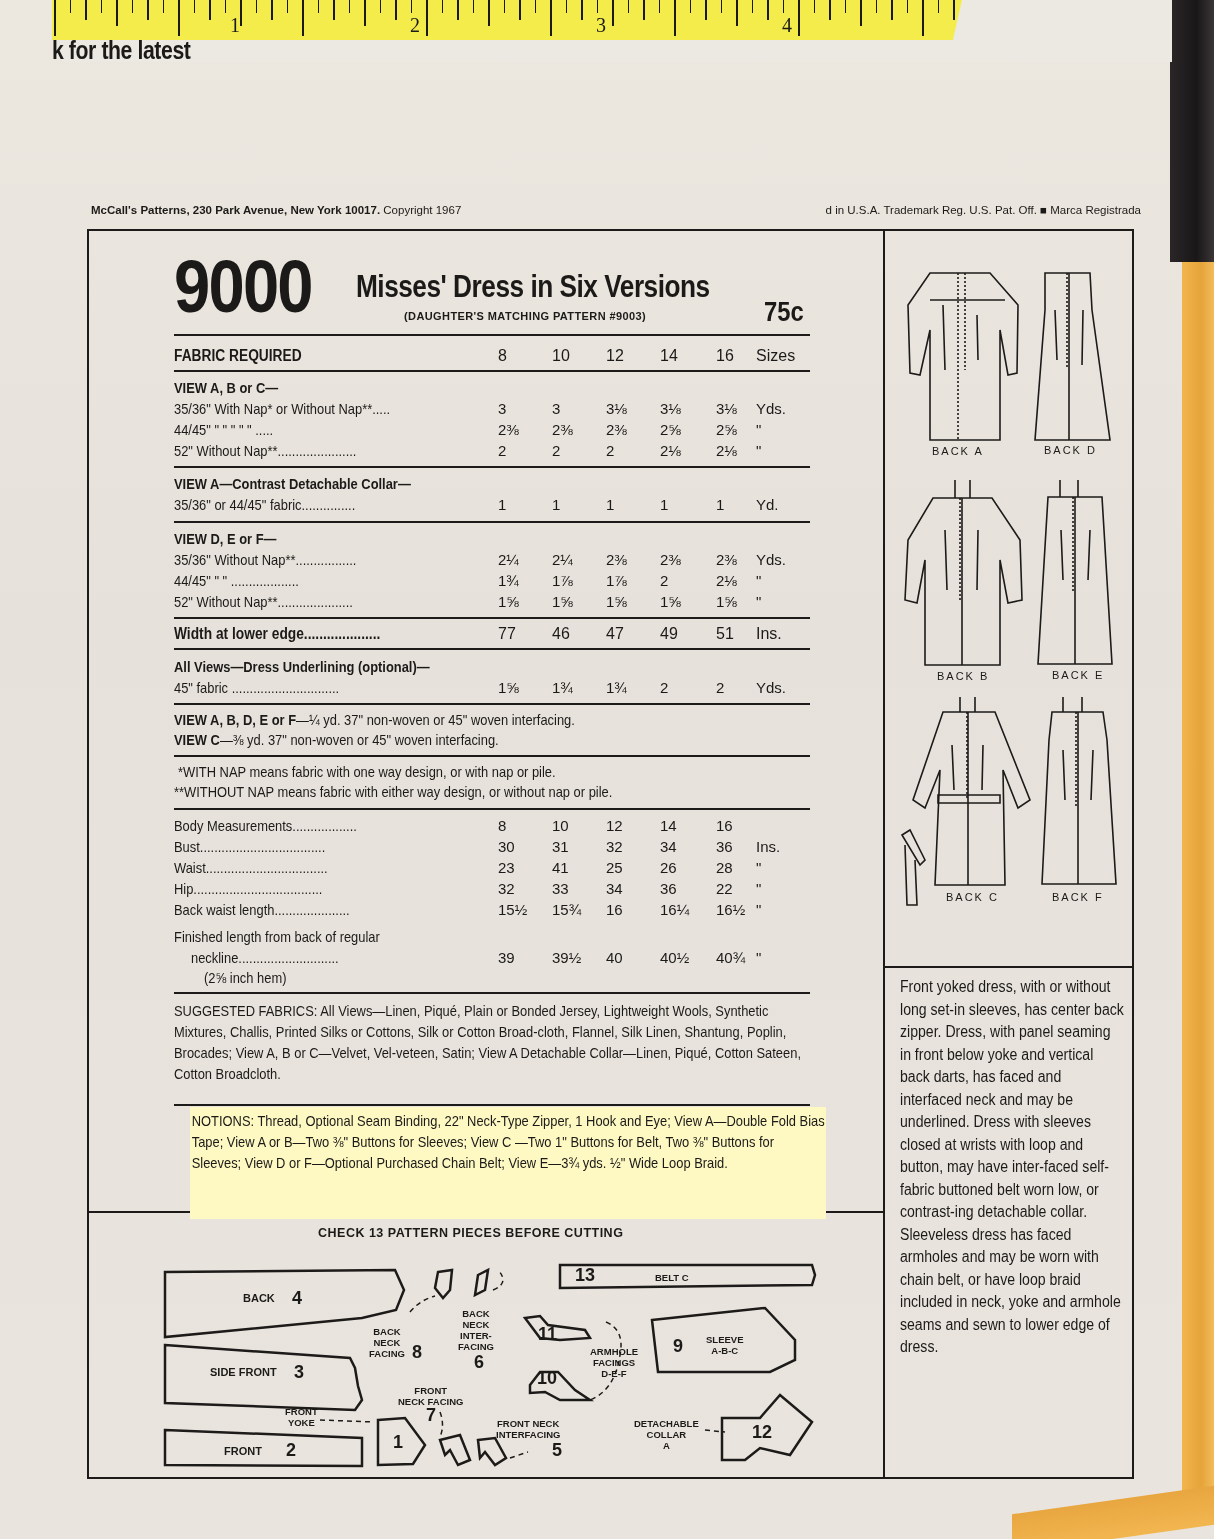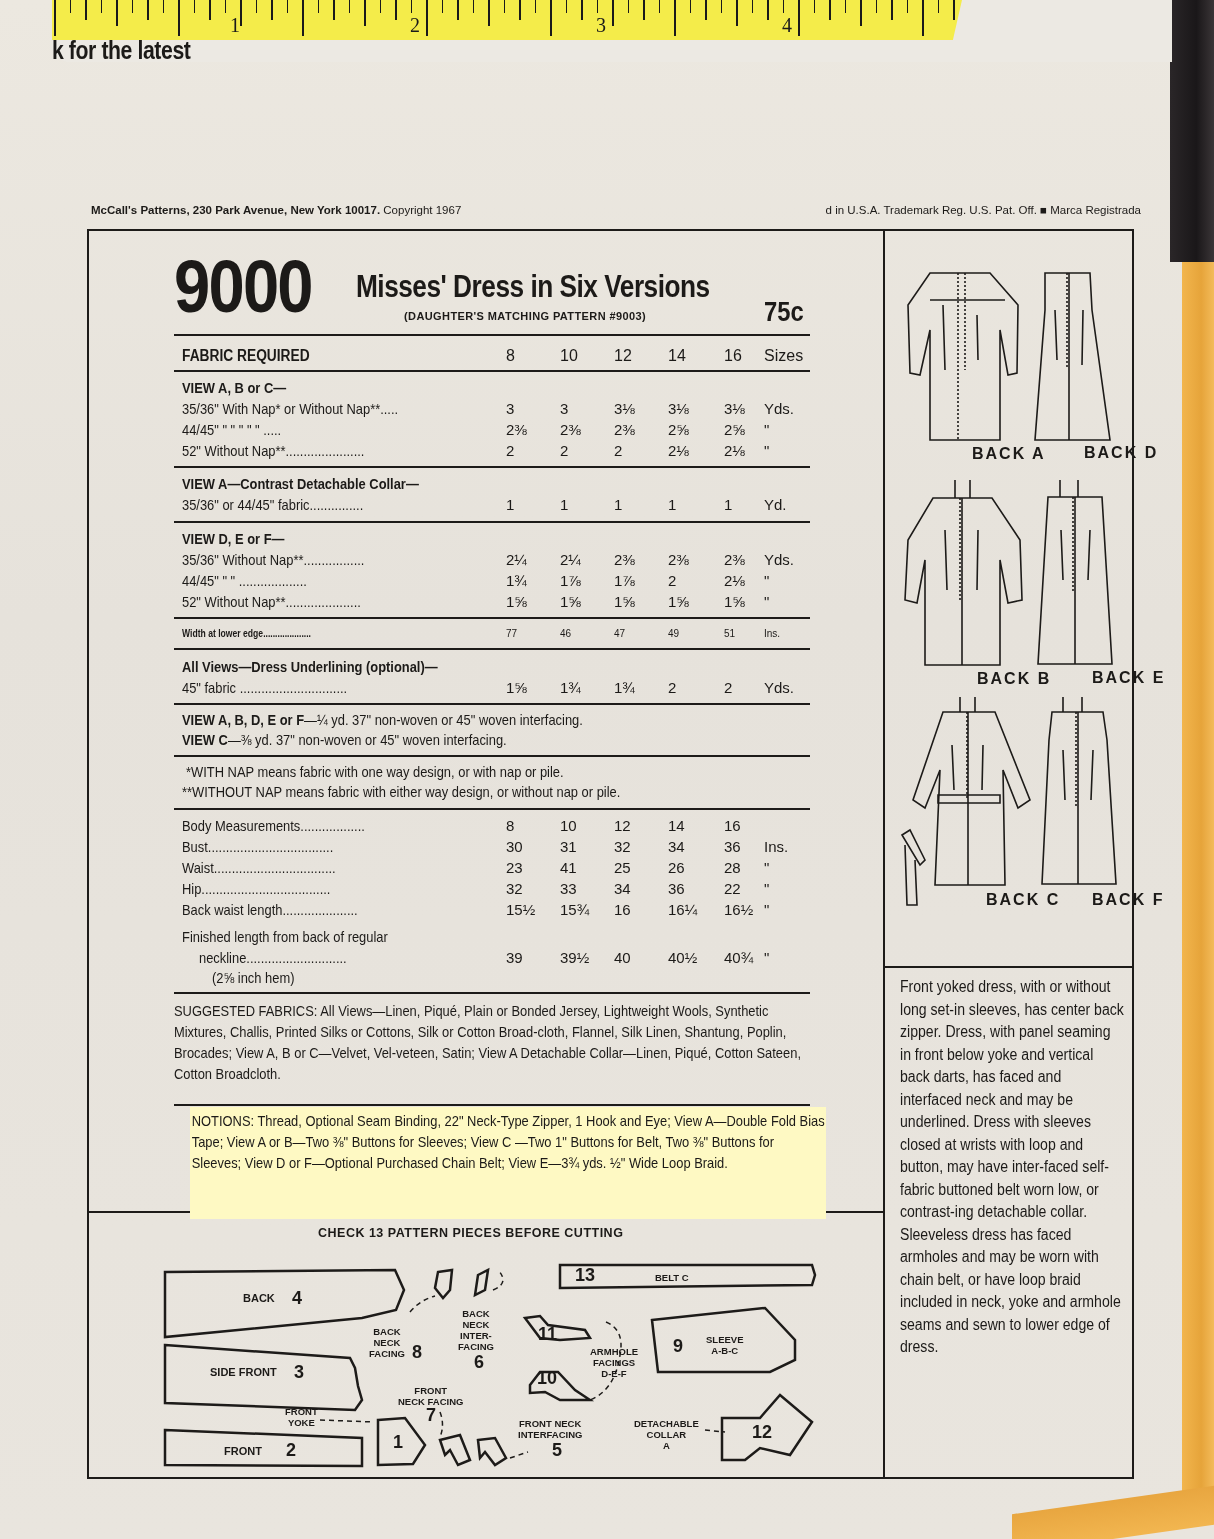--- a/index.html
+++ b/index.html
@@ -88,21 +88,21 @@
   .subtitle {
     position: absolute; left: 230px; top: 72px; font-size: 11px; font-weight: bold;
     letter-spacing: 0.4px; white-space: nowrap;
   }
   .price {
     position: absolute; right: 6px; top: 58px; font-size: 28px; font-weight: bold;
     transform: scaleX(0.85); transform-origin: right;
   }
   .rule { position: absolute; left: 0; width: 636px; height: 2px; background: #1d1b19; }
   .row {
-    position: absolute; left: 8px; width: 636px; height: 21px;
+    position: absolute; left: 0; width: 636px; height: 21px;
     font-size: 15px; line-height: 21px; white-space: nowrap;
   }
   .row .label { position: absolute; left: 0; transform: scaleX(0.86); transform-origin: left; }
   .row .label b { font-weight: bold; }
   .row .c { position: absolute; width: 40px; text-align: left; }
   .c0 { left: 324px; } .c1 { left: 378px; } .c2 { left: 432px; } .c3 { left: 486px; } .c4 { left: 542px; }
   .row .unit { position: absolute; left: 582px; }
   .hdr { font-weight: bold; font-size: 16px; }
   .para {
     position: absolute; left: 0; width: 636px; font-size: 15px; line-height: 21px;
@@ -119,21 +119,21 @@
   .desc {
     position: absolute; left: 900px; top: 976px; width: 225px;
     font-size: 16px; line-height: 22.5px;
   }
   .desc .inner { transform: scaleX(0.88); transform-origin: left; width: 256px; }
   .pieces-title {
     position: absolute; left: 318px; top: 1226px; font-size: 12.5px; font-weight: bold; letter-spacing: 0.5px;
   }
   .pl { position: absolute; font-size: 9.5px; font-weight: bold; text-align: center; line-height: 11px; }
   .pn { position: absolute; font-size: 18px; font-weight: bold; }
-  .dress-label { position: absolute; font-size: 16px; font-weight: bold; letter-spacing: 2px; margin-left: 40px; }
+  .dress-label { position: absolute; font-size: 11px; font-weight: normal; letter-spacing: 2px; }
   svg { position: absolute; overflow: visible; }
 </style>
 </head>
 <body>
 
 <div class="paper"></div>
 <div class="right-strip-dark"></div>
 <div class="right-strip-orange"></div>
 <div class="bottom-orange"></div>
 <div class="flap"></div>
@@ -306,21 +306,21 @@
     <span class="label">52" Without Nap**.....................</span>
     <span class="c c0">1⅝</span>
       <span class="c c1">1⅝</span>
       <span class="c c2">1⅝</span>
       <span class="c c3">1⅝</span>
       <span class="c c4">1⅝</span>
       <span class="unit">"</span>
   </div>
   <div class="rule" style="top:379px"></div>
 
-  <div class="row" style="top:385px; font-size:10px">
+  <div class="row" style="top:385px; font-size:16px">
     <span class="label" style="font-weight:bold">Width at lower edge....................</span>
     <span class="c c0">77</span>
       <span class="c c1">46</span>
       <span class="c c2">47</span>
       <span class="c c3">49</span>
       <span class="c c4">51</span>
       <span class="unit">Ins.</span>
   </div>
   <div class="rule" style="top:410px"></div>
 
@@ -519,21 +519,21 @@
 <div class="pl" style="left:224px;top:1446px;font-size:11px">FRONT</div>
 <div class="pn" style="left:286px;top:1440px">2</div>
 <div class="pl" style="left:285px;top:1406px"><span>FRONT</span><br><span>YOKE</span></div>
 <div class="pn" style="left:393px;top:1432px">1</div>
 <div class="pl" style="left:369px;top:1326px"><span>BACK</span><br><span>NECK</span><br><span>FACING</span></div>
 <div class="pn" style="left:412px;top:1342px">8</div>
 <div class="pl" style="left:458px;top:1308px"><span>BACK</span><br><span>NECK</span><br><span>INTER-</span><br><span>FACING</span></div>
 <div class="pn" style="left:474px;top:1352px">6</div>
 <div class="pl" style="left:398px;top:1385px"><span>FRONT</span><br><span>NECK FACING</span></div>
 <div class="pn" style="left:426px;top:1405px">7</div>
-<div class="pl" style="left:518px;top:1418px"><span>FRONT NECK</span><br><span>INTERFACING</span></div>
+<div class="pl" style="left:496px;top:1418px"><span>FRONT NECK</span><br><span>INTERFACING</span></div>
 <div class="pn" style="left:552px;top:1440px">5</div>
 <div class="pn" style="left:538px;top:1324px">11</div>
 <div class="pn" style="left:537px;top:1368px">10</div>
 <div class="pl" style="left:590px;top:1346px"><span>ARMHOLE</span><br><span>FACINGS</span><br><span>D-E-F</span></div>
 <div class="pn" style="left:673px;top:1336px">9</div>
 <div class="pl" style="left:706px;top:1334px"><span>SLEEVE</span><br><span>A-B-C</span></div>
 <div class="pn" style="left:575px;top:1265px">13</div>
 <div class="pl" style="left:655px;top:1272px">BELT   C</div>
 <div class="pl" style="left:634px;top:1418px"><span>DETACHABLE</span><br><span>COLLAR</span><br><span>A</span></div>
 <div class="pn" style="left:752px;top:1422px">12</div>

